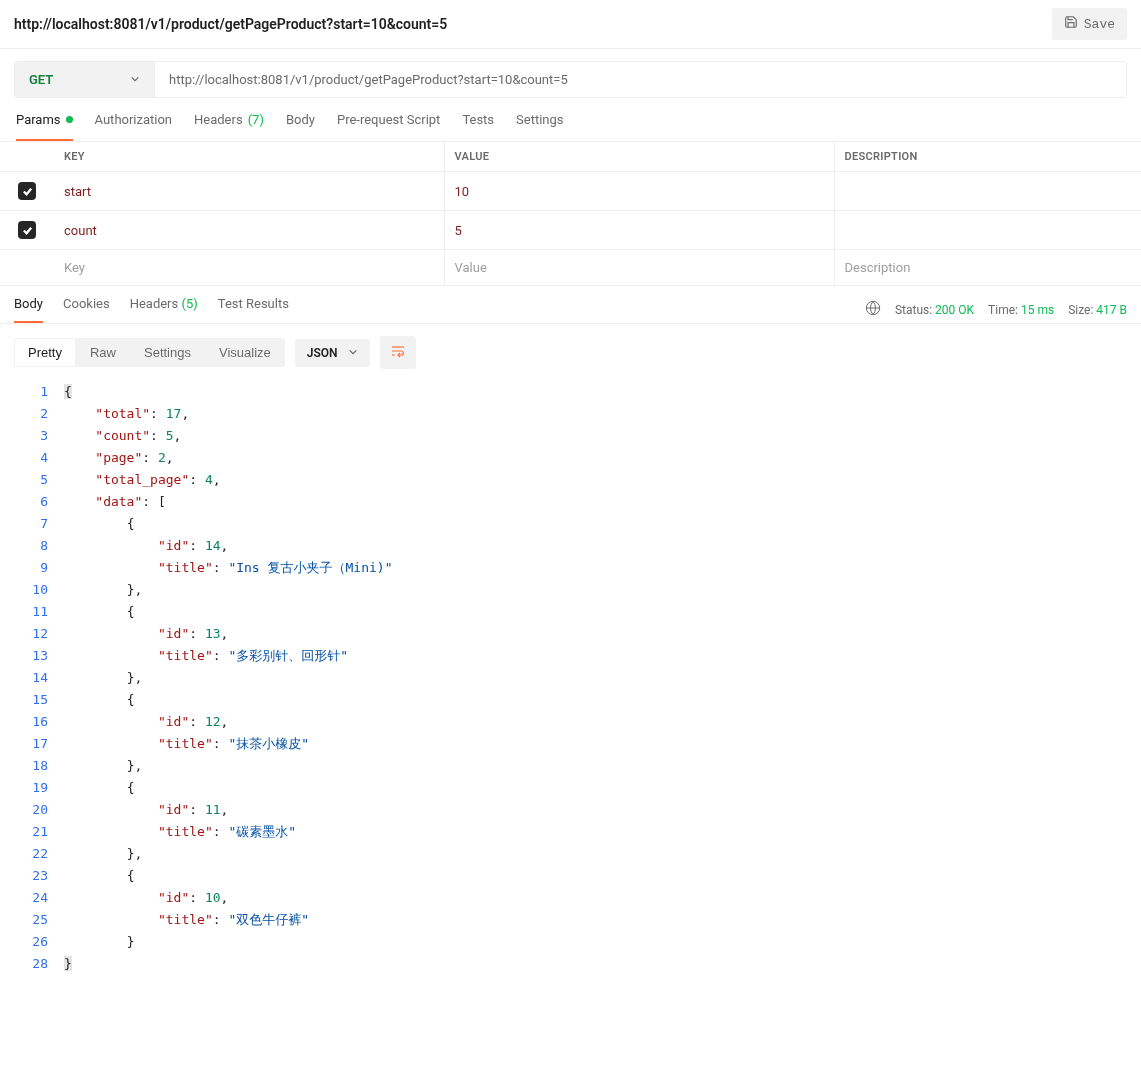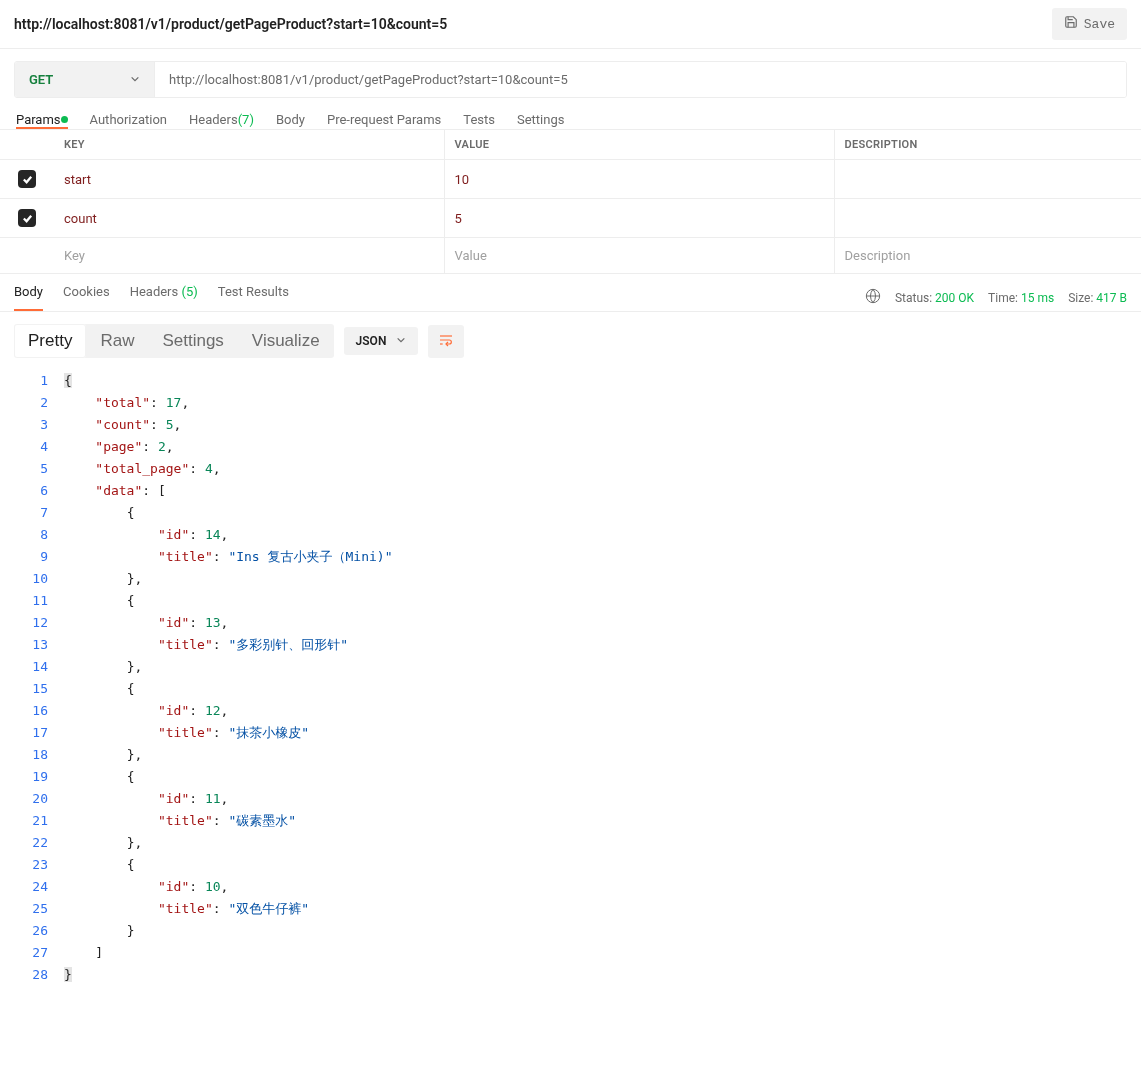--- a/index.html
+++ b/index.html
@@ -10,21 +10,21 @@
     .save-btn { display: flex; align-items: center; gap: 6px; padding: 7px 12px; background: #f2f2f2; border: none; border-radius: 3px; font-size: 13px; cursor: pointer; color: #6b6b6b; font-family: Liberation Mono, monospace; }
     .save-btn svg { width: 14px; height: 14px; }
 
     .req-area { padding: 12px 14px 0; }
     .req-row { display: flex; border: 1px solid #ededed; border-radius: 3px; overflow: hidden; }
     .method-select { display: flex; align-items: center; gap: 60px; background: #f2f2f2; padding: 10px 14px; font-size: 13px; font-weight: 600; color: #15803d; border-right: 1px solid #ededed; min-width: 140px; cursor: pointer; justify-content: space-between; }
     .method-select .chev { color: #6b6b6b; }
     .url-input { flex: 1; padding: 10px 14px; font-size: 13px; color: #6b6b6b; background: #fff; }
 
     .tabs { display: flex; gap: 22px; padding: 14px 16px 0; border-bottom: 1px solid #ededed; }
-    .tab { padding-bottom: 0; font-size: 13px; color: #6b6b6b; cursor: pointer; border-bottom: 2px solid transparent; display: flex; align-items: center; }
+    .tab { padding-bottom: 12px; font-size: 13px; color: #6b6b6b; cursor: pointer; border-bottom: 2px solid transparent; display: flex; align-items: center; gap: 5px; }
     .tab.active { color: #212121; border-bottom-color: #ff6c37; }
     .tab .dot { width: 7px; height: 7px; border-radius: 50%; background: #0cbb52; display: inline-block; }
     .tab .count { color: #0cbb52; }
 
     .params-table { width: 100%; border-collapse: collapse; }
     .params-table th { text-align: left; font-size: 11px; font-weight: 600; color: #6b6b6b; padding: 8px 10px; border-bottom: 1px solid #ededed; letter-spacing: 0.3px; }
     .params-table td { padding: 10px; border-bottom: 1px solid #ededed; font-size: 13px; color: #7f1d1d; }
     .params-table tr.placeholder td { color: #a0a0a0; }
     .params-table th:first-child, .params-table td:first-child { width: 54px; text-align: center; }
     .params-table th:nth-child(2), .params-table td:nth-child(2) { width: 390px; }
@@ -37,21 +37,21 @@
     .resp-tabs-left { display: flex; gap: 20px; }
     .rtab { padding-bottom: 10px; font-size: 13px; color: #6b6b6b; cursor: pointer; border-bottom: 2px solid transparent; }
     .rtab.active { color: #212121; border-bottom-color: #ff6c37; }
     .rtab .count { color: #0cbb52; }
     .resp-meta { margin-left: auto; display: flex; align-items: center; gap: 14px; font-size: 12px; color: #6b6b6b; }
     .resp-meta .val { color: #0cbb52; }
     .globe { width: 16px; height: 16px; }
 
     .view-bar { display: flex; align-items: center; gap: 10px; padding: 12px 14px; }
     .view-group { display: flex; background: #f2f2f2; border-radius: 3px; overflow: hidden; }
-    .view-btn { padding: 7px 14px; font-size: 17px; color: #6b6b6b; background: transparent; border: none; cursor: pointer; }
+    .view-btn { padding: 7px 14px; font-size: 13px; color: #6b6b6b; background: transparent; border: none; cursor: pointer; }
     .view-btn.active { background: #fff; box-shadow: 0 0 0 1px #f2f2f2 inset; color: #212121; border-radius: 3px; }
     .format-select { display: flex; align-items: center; gap: 10px; padding: 7px 12px; background: #f2f2f2; border-radius: 3px; font-size: 12px; font-weight: 600; color: #212121; cursor: pointer; }
     .wrap-btn { padding: 7px 10px; background: #f2f2f2; border-radius: 3px; border: none; cursor: pointer; display: flex; align-items: center; }
     .wrap-btn svg { width: 16px; height: 16px; stroke: #ff6c37; fill: none; stroke-width: 1.8; }
 
     .code-area { padding: 0 14px 14px; }
     .code-row { display: flex; }
     .gutter { width: 50px; text-align: right; padding-right: 16px; color: #2f6fed; font-family: ui-monospace, Menlo, Consolas, monospace; font-size: 13px; line-height: 22px; user-select: none; }
     .code { font-family: ui-monospace, Menlo, Consolas, monospace; font-size: 13px; line-height: 22px; white-space: pre; }
     .code .key { color: #a31515; }
@@ -95,21 +95,21 @@
   <div class="tab active">
     <span>Params</span>
     <span class="dot"></span>
   </div>
   <div class="tab">Authorization</div>
   <div class="tab">
     <span>Headers</span>
     <span class="count">(7)</span>
   </div>
   <div class="tab">Body</div>
-  <div class="tab">Pre-request Params</div>
+  <div class="tab">Pre-request Script</div>
   <div class="tab">Tests</div>
   <div class="tab">Settings</div>
 </div>
 
 <table class="params-table">
   <thead>
     <tr>
       <th></th>
       <th>KEY</th>
       <th>VALUE</th>
@@ -306,21 +306,17 @@
       </div>
       <div class="code-row">
         <div class="gutter">25</div>
         <div class="code">            <span class="key">"title"</span><span class="pun">: </span><span class="str">"双色牛仔裤"</span></div>
       </div>
       <div class="code-row">
         <div class="gutter">26</div>
         <div class="code">        <span class="pun">}</span></div>
       </div>
       <div class="code-row">
-        <div class="gutter">27</div>
-        <div class="code">    <span class="pun">]</span></div>
-      </div>
-      <div class="code-row">
         <div class="gutter">28</div>
         <div class="code"><span class="hl pun">}</span></div>
       </div>
     </div>
 </div>
 
 </body></html>

